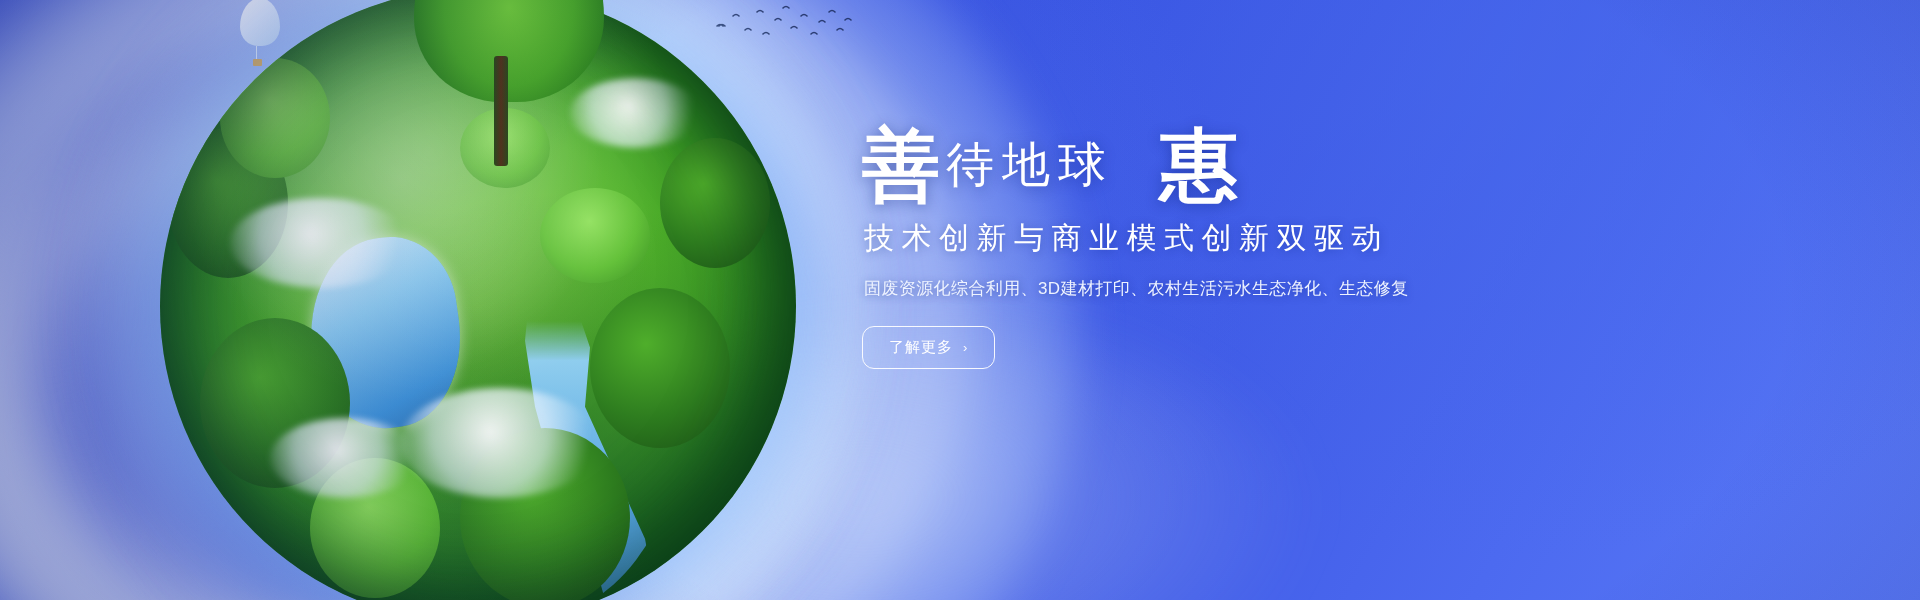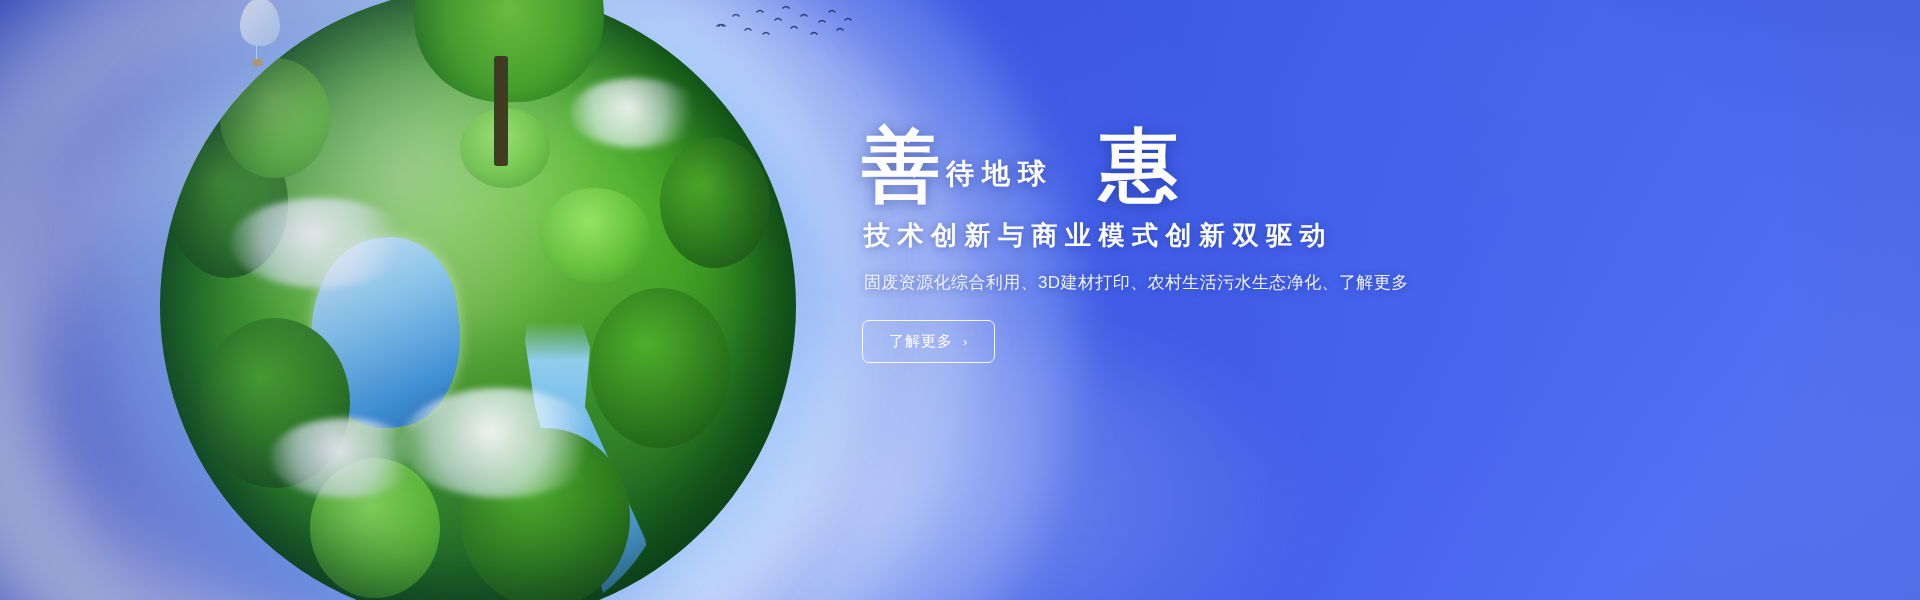--- a/index.html
+++ b/index.html
@@ -106,42 +106,42 @@
     line-height:1;margin:0;
     text-shadow:0 2px 14px rgba(10,30,120,0.45);
   }
   .big-char{
     font-family:"DejaVu Serif","Liberation Serif",serif;
     font-size:78px;font-weight:700;letter-spacing:0;
     position:relative;top:6px;
   }
   .small-chars{
     font-family:"DejaVu Serif","Liberation Serif",serif;
-    font-size:28px;font-weight:700;letter-spacing:8px;
+    font-size:48px;font-weight:400;letter-spacing:8px;
     padding:0 2px 10px 6px;
   }
   .gap{display:inline-block;width:44px;}
   .subtitle{
     margin:20px 0 0 2px;
-    font-size:26px;letter-spacing:7.5px;font-weight:700;color:#ffffff;
+    font-size:30px;letter-spacing:7.5px;font-weight:400;color:#ffffff;
     text-shadow:0 1px 10px rgba(10,30,120,0.40);
     white-space:nowrap;
   }
   .desc{
     margin:18px 0 0 2px;
     font-size:17px;letter-spacing:0.4px;color:#eef3ff;font-weight:400;
     text-shadow:0 1px 8px rgba(10,30,120,0.45);
     white-space:nowrap;
   }
   .cta{
     margin-top:26px;display:inline-flex;align-items:center;gap:10px;
     border:1px solid rgba(255,255,255,0.92);
     background:transparent;color:#fff;
     padding:11px 26px;font-size:15px;letter-spacing:1px;
-    cursor:pointer;border-radius:7px;
+    cursor:pointer;border-radius:12px;
   }
   .cta .chev{font-size:13px;opacity:.95;}
 </style>
 </head>
 <body>
 
 <div class="banner">
 
   <div class="cloudband cb1"></div>
   <div class="cloudband cb2"></div>
@@ -208,21 +208,21 @@
 
   <div class="copy">
     <h1 class="headline">
       <span class="big-char">善</span>
       <span class="small-chars">待地球</span>
       <span class="gap"></span>
       <span class="big-char">惠</span>
     </h1>
 
     <div class="subtitle">技术创新与商业模式创新双驱动</div>
-    <div class="desc">固废资源化综合利用、3D建材打印、农村生活污水生态净化、了解更多</div>
+    <div class="desc">固废资源化综合利用、3D建材打印、农村生活污水生态净化、生态修复</div>
 
     <button class="cta">
       <span>了解更多</span>
       <span class="chev">›</span>
     </button>
   </div>
 
 </div>
 
 </body></html>

